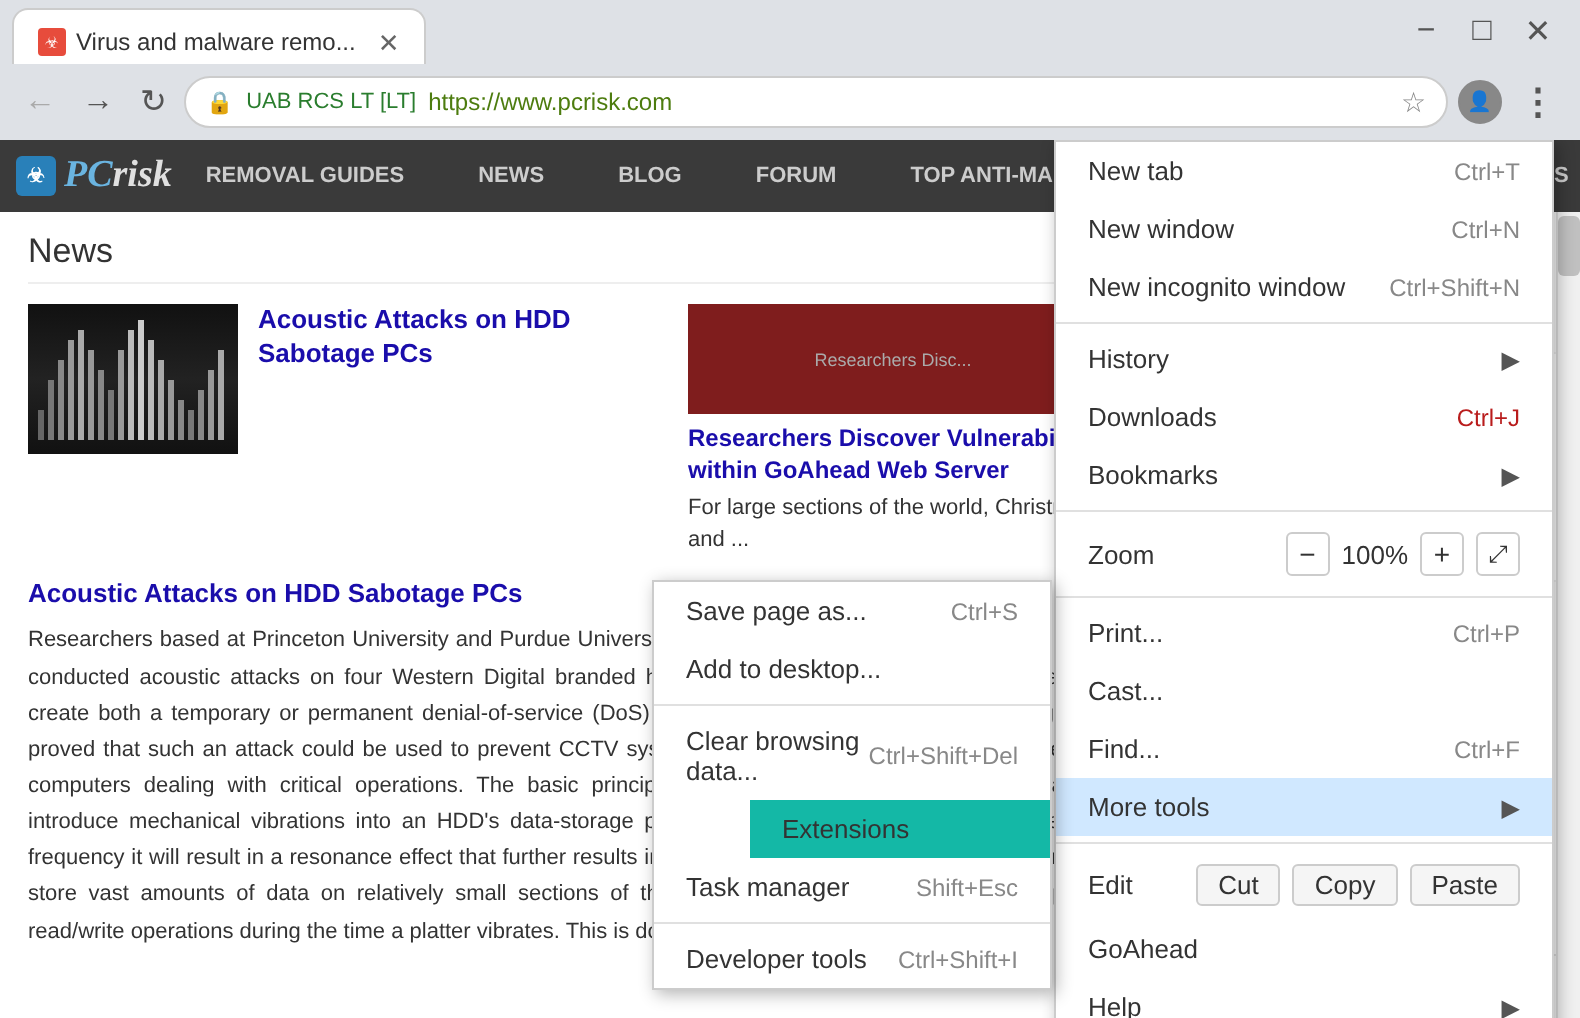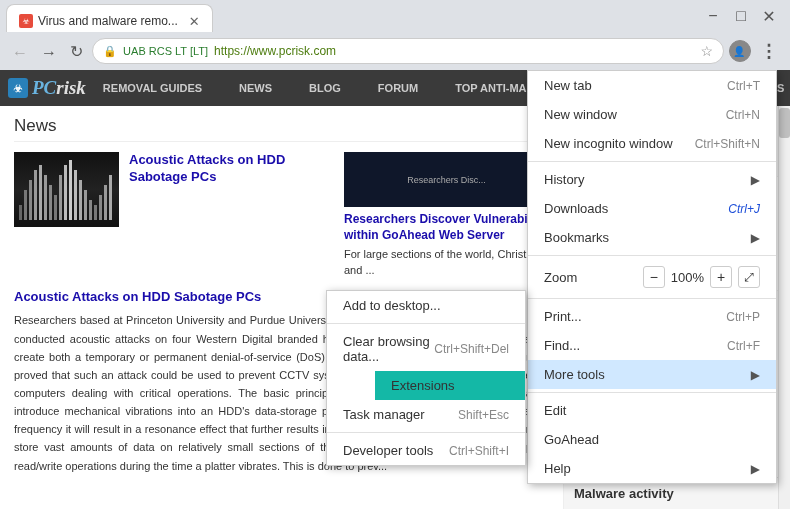--- a/index.html
+++ b/index.html
@@ -130,21 +130,21 @@
                 <rect x="92" y="20" width="3" height="45" fill="#aaa"></rect>
               </svg>
             </div>
           </div>
 
           <div style="flex:1;min-width:0;">
             <div style="font-size:13px;font-weight:bold;color:#1a0dab;margin-bottom:5px;line-height:1.3;cursor:pointer;">Acoustic Attacks on HDD Sabotage PCs</div>
           </div>
 
           <div style="flex:1;min-width:0;">
-            <div style="width:100%;height:55px;background:#0f172a;margin-bottom:5px;display:flex;align-items:center;justify-content:center;">
+            <div style="width:100%;height:55px;background:#7f1d1d;margin-bottom:5px;display:flex;align-items:center;justify-content:center;">
               <span style="color:#aaa;font-size:9px;">Researchers Disc...</span>
             </div>
             <div style="font-size:12px;font-weight:bold;color:#1a0dab;margin-bottom:4px;line-height:1.3;cursor:pointer;">Researchers Discover Vulnerability within GoAhead Web Server</div>
             <div style="font-size:11px;color:#333;line-height:1.4;">For large sections of the world, Christmas and ...</div>
           </div>
         </div>
 
         <div style="font-size:11px;color:#333;line-height:1.65;text-align:justify;">
           <div style="font-size:13px;font-weight:bold;color:#1a0dab;margin-bottom:4px;">Acoustic Attacks on HDD Sabotage PCs</div>
           <div>Researchers based at Princeton University and Purdue University have released research detailing how they conducted acoustic attacks on four Western Digital branded hard drives. These attacks could be used to create both a temporary or permanent denial-of-service (DoS) attack. In the examples provided, the group proved that such an attack could be used to prevent CCTV systems from recording video footage or freeze computers dealing with critical operations. The basic principle behind this attack is that sound waves introduce mechanical vibrations into an HDD's data-storage platters. If this sound is played at a specific frequency it will result in a resonance effect that further results in an increased vibration effect. As hard drives store vast amounts of data on relatively small sections of the platter, they are programmed to stop all read/write operations during the time a platter vibrates. This is done to prev...</div>
@@ -193,21 +193,21 @@
           <span>New incognito window</span>
           <span style="color:#888;font-size:12px;">Ctrl+Shift+N</span>
         </div>
         <div style="height:1px;background:#e0e0e0;margin:3px 0;"></div>
         <div class="menu-item">
           <span>History</span>
           <span style="color:#555;font-size:12px;">▶</span>
         </div>
         <div class="menu-item">
           <span>Downloads</span>
-          <span style="color:#1d4ed8;font-size:12px;font-style:italic;">Ctrl+J</span>
+          <span style="color:#b91c1c;font-size:12px;">Ctrl+J</span>
         </div>
         <div class="menu-item">
           <span>Bookmarks</span>
           <span style="color:#555;font-size:12px;">▶</span>
         </div>
         <div style="height:1px;background:#e0e0e0;margin:3px 0;"></div>
         <div class="menu-item" style="justify-content:space-between;">
           <span>Zoom</span>
           <div style="display:flex;align-items:center;gap:6px;">
             <span style="width:22px;height:22px;border:1px solid #ccc;border-radius:3px;display:inline-flex;align-items:center;justify-content:center;cursor:pointer;font-size:14px;">−</span>
@@ -215,42 +215,54 @@
             <span style="width:22px;height:22px;border:1px solid #ccc;border-radius:3px;display:inline-flex;align-items:center;justify-content:center;cursor:pointer;font-size:14px;">+</span>
             <span style="width:22px;height:22px;border:1px solid #ccc;border-radius:3px;display:inline-flex;align-items:center;justify-content:center;cursor:pointer;font-size:12px;">⤢</span>
           </div>
         </div>
         <div style="height:1px;background:#e0e0e0;margin:3px 0;"></div>
         <div class="menu-item">
           <span>Print...</span>
           <span style="color:#888;font-size:12px;">Ctrl+P</span>
         </div>
         <div class="menu-item">
+          <span>Cast...</span>
+        </div>
+        <div class="menu-item">
           <span>Find...</span>
           <span style="color:#888;font-size:12px;">Ctrl+F</span>
         </div>
         <div class="menu-item" style="background:#d0e8ff;">
           <span style="font-weight:normal;">More tools</span>
           <span style="color:#555;font-size:12px;">▶</span>
         </div>
         <div style="height:1px;background:#e0e0e0;margin:3px 0;"></div>
         <div class="menu-item" style="gap:8px;">
           <span>Edit</span>
+          <div style="display:flex;gap:6px;margin-left:auto;">
+            <span style="padding:2px 10px;border:1px solid #ccc;border-radius:3px;cursor:pointer;background:#f5f5f5;">Cut</span>
+            <span style="padding:2px 10px;border:1px solid #ccc;border-radius:3px;cursor:pointer;background:#f5f5f5;">Copy</span>
+            <span style="padding:2px 10px;border:1px solid #ccc;border-radius:3px;cursor:pointer;background:#f5f5f5;">Paste</span>
+          </div>
         </div>
         <div class="menu-item">
           <span>GoAhead</span>
         </div>
         <div class="menu-item">
           <span>Help</span>
           <span style="color:#555;font-size:12px;">▶</span>
         </div>
 
       </div>
 
       <div class="sub-menu" style="top:220px;right:264px;">
+        <div class="menu-item">
+          <span>Save page as...</span>
+          <span style="color:#888;font-size:12px;">Ctrl+S</span>
+        </div>
         <div class="menu-item">
           <span>Add to desktop...</span>
         </div>
         <div style="height:1px;background:#e0e0e0;margin:3px 0;"></div>
         <div class="menu-item">
           <span>Clear browsing data...</span>
           <span style="color:#888;font-size:12px;">Ctrl+Shift+Del</span>
         </div>
         <div class="menu-item" style="background:#14b8a6;margin-left:48px;">
           <span>Extensions</span>

